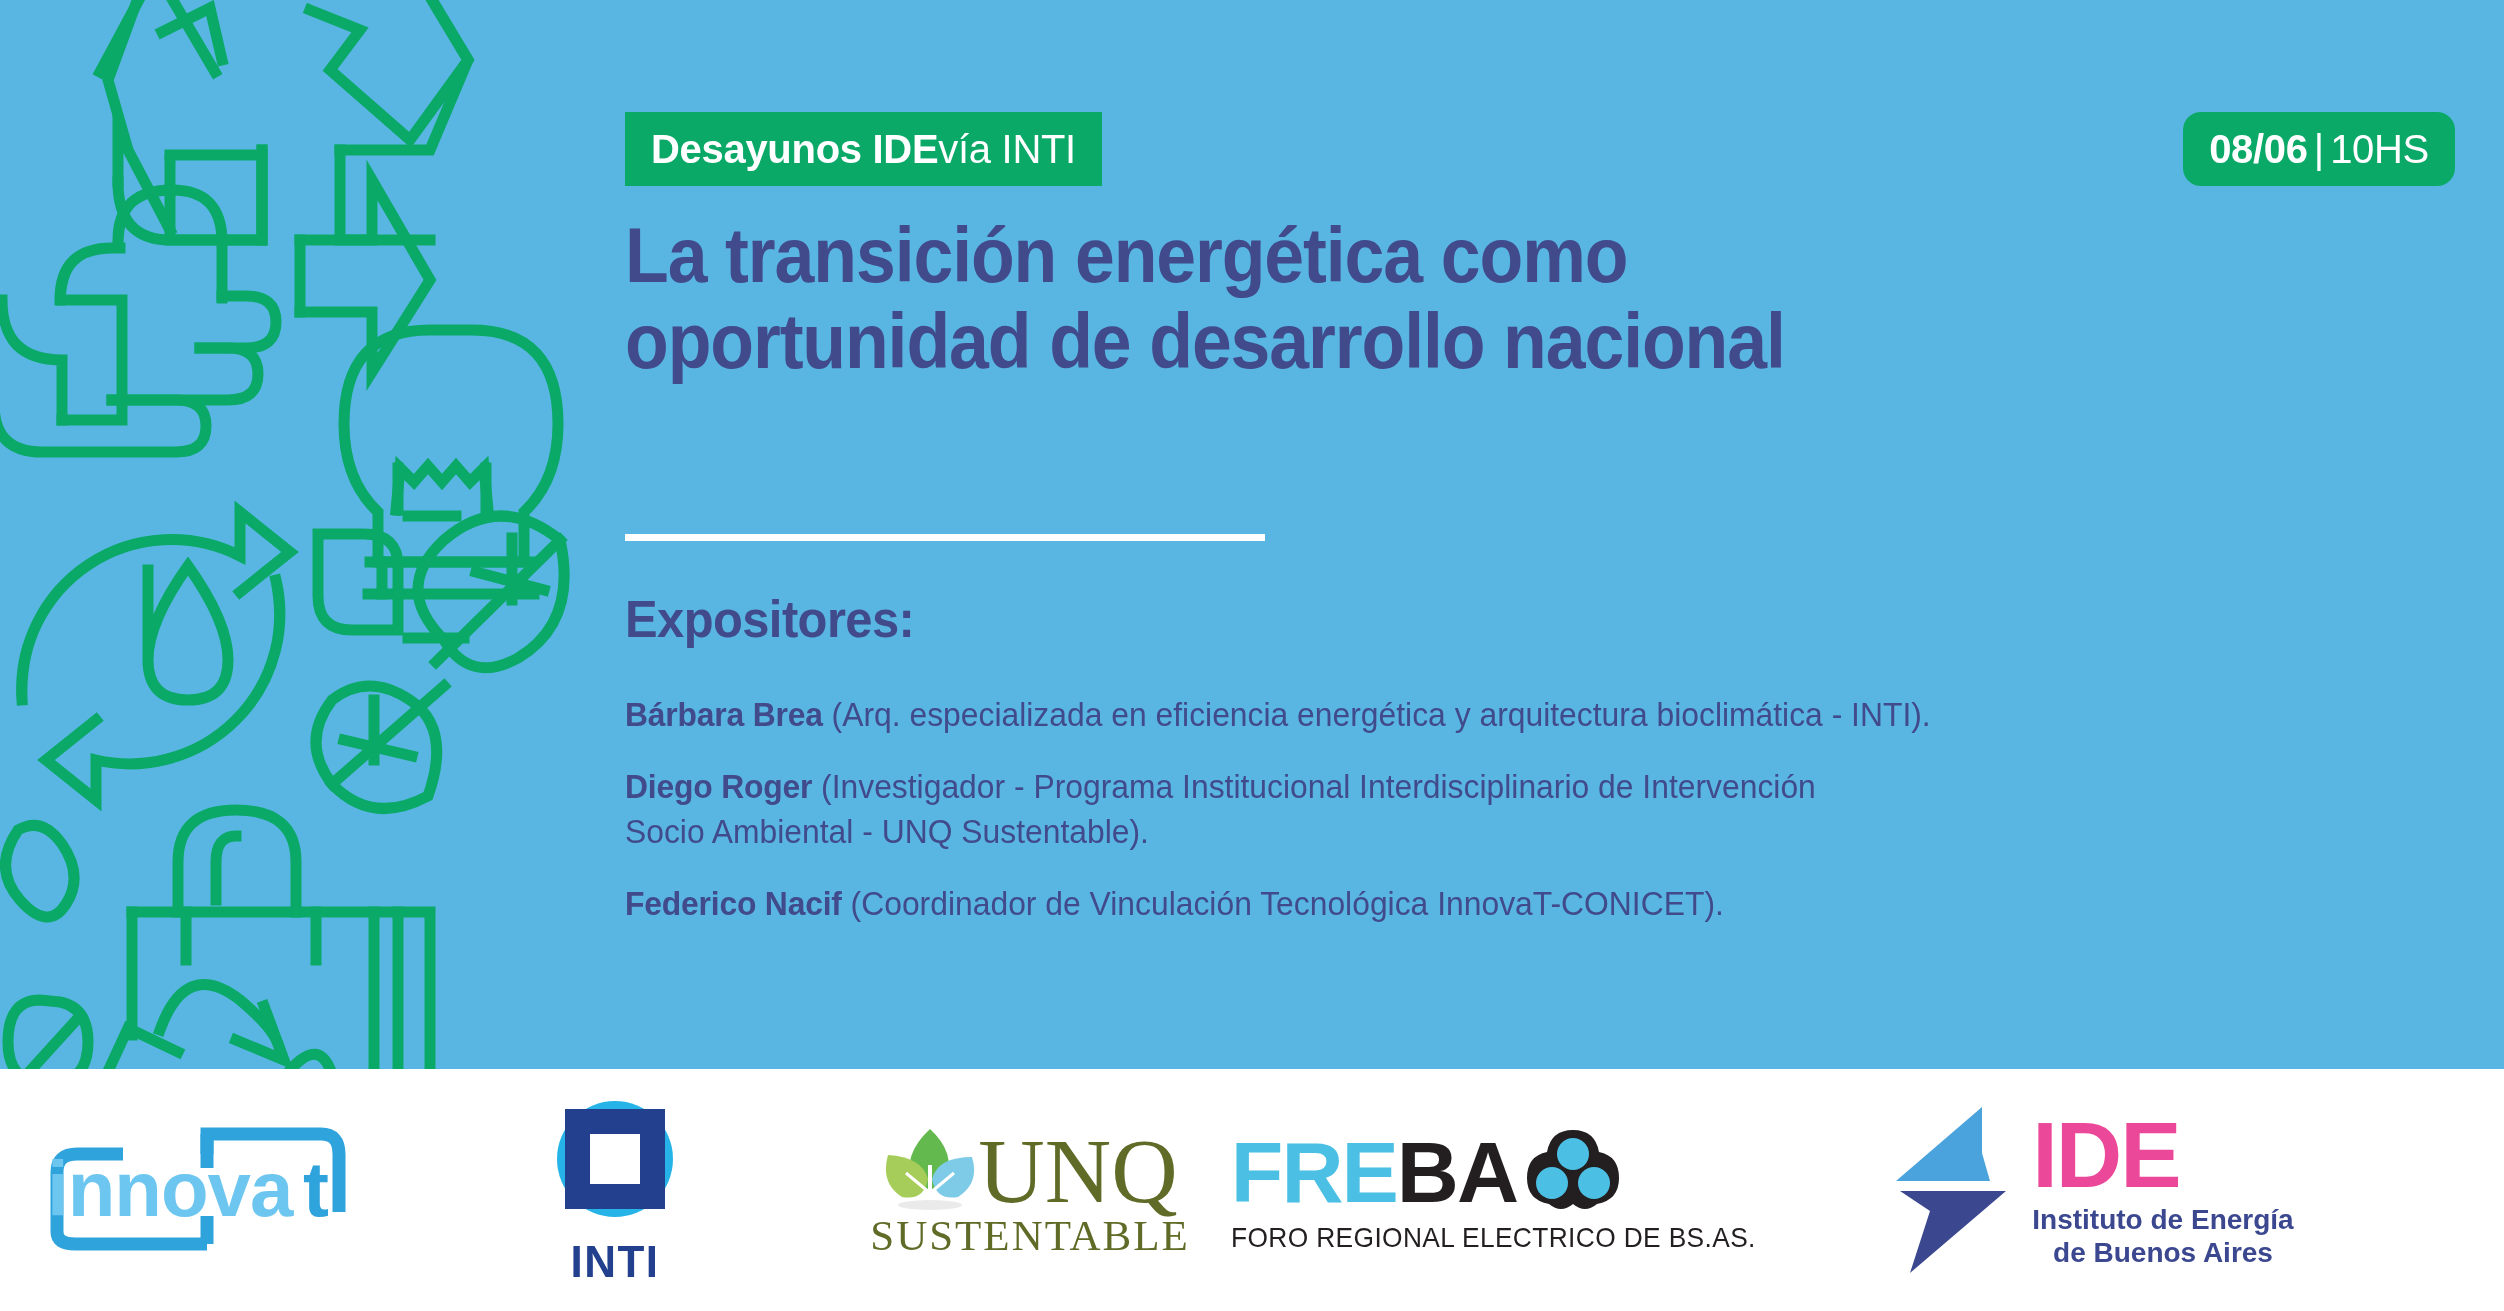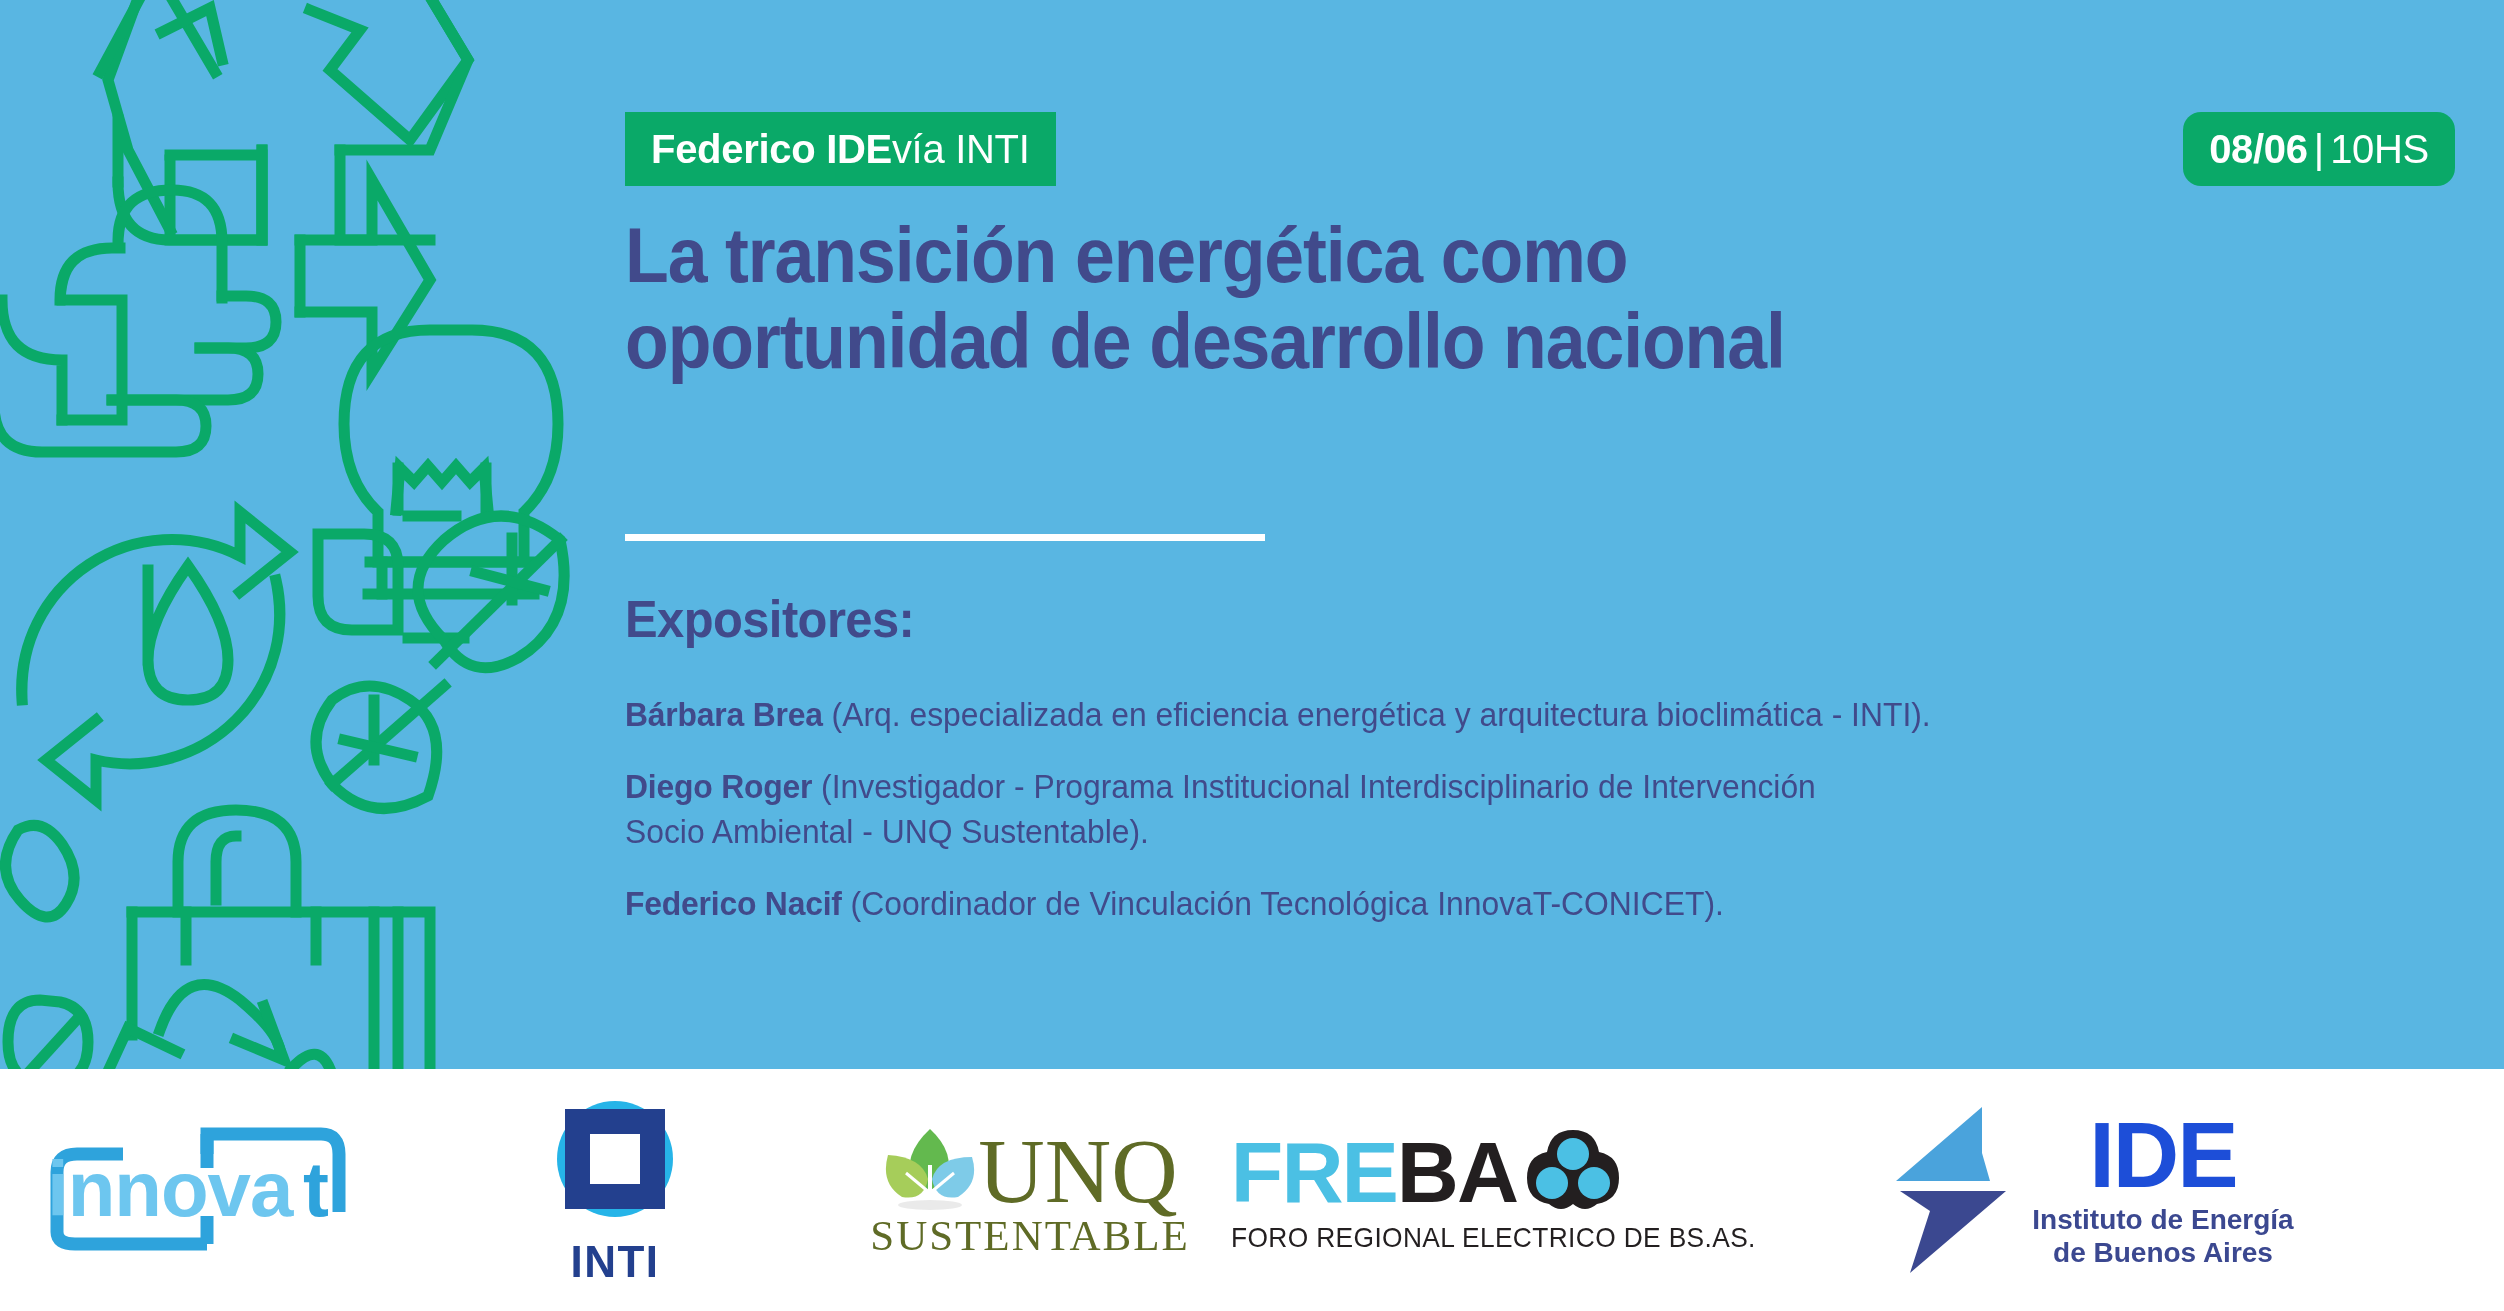--- a/index.html
+++ b/index.html
@@ -87,21 +87,21 @@
   .freba-fre{color:#4bc0e4;}
   .freba-ba{color:#231f20;}
   .freba-sub{
     color:#231f20;font-size:28px;letter-spacing:0.4px;margin-top:4px;
     transform:scaleX(0.94);transform-origin:left top;white-space:nowrap;
   }
 
   .ide-wrap{display:flex;align-items:center;}
   .ide-text{display:flex;flex-direction:column;margin-left:6px;}
   .ide-word{
-    color:#1d4ed8;font-weight:bold;font-size:92px;line-height:88px;letter-spacing:-2px;text-align:center;
+    color:#ec4899;font-weight:bold;font-size:92px;line-height:88px;letter-spacing:-2px;
   }
   .ide-sub{
     color:#3b4890;font-weight:bold;font-size:28px;line-height:33px;margin-top:4px;
   }
 
   .unq-wrap{display:flex;flex-direction:column;align-items:center;}
   .unq-top{display:flex;align-items:flex-end;}
   .unq-word{
     color:#5f6b26;font-family:Liberation Serif, serif;font-size:92px;line-height:84px;
     letter-spacing:0px;
@@ -194,21 +194,21 @@
         <path d="M104 1080 L128 1028 L178 1052"></path>
         <path d="M292 1068 Q318 1040 330 1069"></path>
       </g>
     </svg>
   </div>
 
   <div class="content">
 
     <div class="badge-row">
       <div class="badge badge-left">
-        <span class="b-strong">Federico IDE</span>
+        <span class="b-strong">Desayunos IDE</span>
         <span class="b-light"> vía INTI</span>
       </div>
       <div class="badge badge-right">
         <span class="b-strong">08/06</span>
         <span class="b-sep">|</span>
         <span class="b-light">10HS</span>
       </div>
     </div>
 
     <div class="title">

